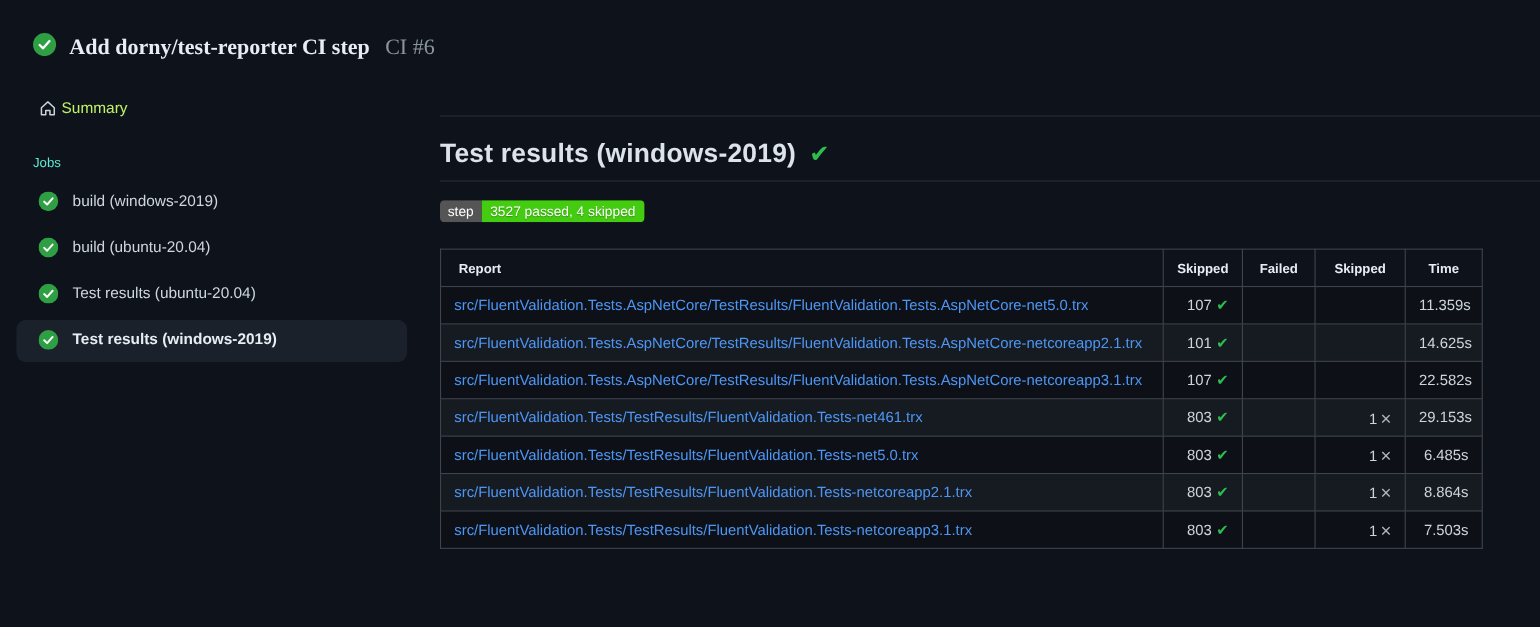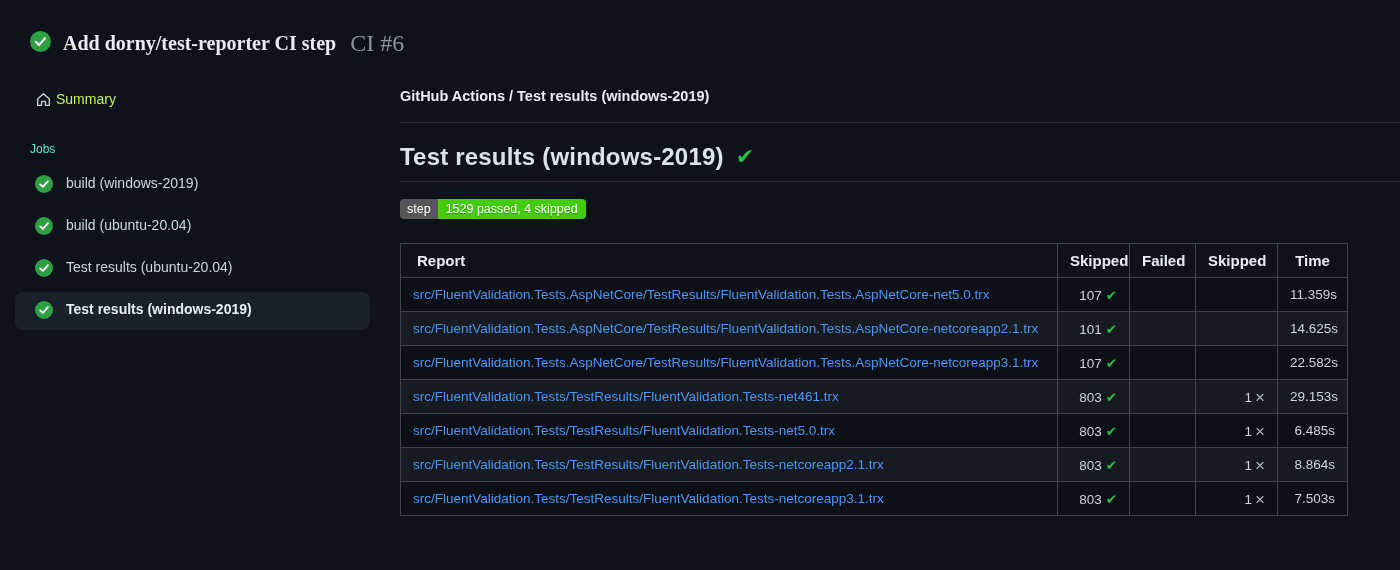--- a/index.html
+++ b/index.html
@@ -11,21 +11,21 @@
     font-size: 14px;
   }
 
   
   .run-header {
     display: flex; align-items: center;
     padding: 30px 0 6px 30px; gap: 12px; font-family: Liberation Serif, serif;
   }
   .run-header .status-icon { flex: 0 0 auto; }
   .run-title { font-size: 20px; font-weight: 700; color: #e8edf3; }
-  .run-number { font-size: 24px; font-weight: 400; color: #8b949e; margin-left: 2px; }
+  .run-number { font-size: 20px; font-weight: 400; color: #8b949e; margin-left: 2px; }
 
   
   .layout { display: flex; align-items: flex-start; }
   .sidebar { width: 400px; flex: 0 0 400px; padding: 20px 30px 0 15px; }
   .main { flex: 1 1 auto; min-width: 0; padding-top: 25px; }
 
   
   .summary-row {
     display: flex; align-items: flex-start; gap: 4px;
     padding: 8px 0 8px 20px; cursor: pointer; color: #bef264;
@@ -66,21 +66,21 @@
 
   
   .results-table {
     border-collapse: collapse; margin-top: 24px;
     width: 947px; table-layout: fixed; font-size: 13.5px;
   }
   .results-table th, .results-table td {
     border: 1px solid #3d444d; padding: 7px 12px; height: 34px;
   }
   .results-table th {
-    font-weight: 700; color: #e8edf3; text-align: center; font-size: 15px;
+    font-weight: 700; color: #e8edf3; text-align: center; font-size: 12px;
   }
   .results-table th.col-report { text-align: left; padding-left: 16px; }
   .results-table tbody tr:nth-child(even) { background: #161b22; }
   .results-table tbody tr:nth-child(odd)  { background: #0d1117; }
   td.cell-report { overflow: hidden; white-space: nowrap; }
   td.cell-report a { color: #4e96f5; text-decoration: none; }
   td.cell-num { text-align: right; color: #cdd4db; white-space: nowrap; }
   .cell-check { color: #2ebd4e; font-weight: 700; margin-left: 4px; }
   .cell-x { color: #aeb6bf; font-size: 17px; line-height: 1; margin-left: 3px;
             display: inline-block; transform: translateY(1px); }
@@ -150,32 +150,31 @@
           <circle cx="8" cy="8" r="8" fill="#2ea043"></circle>
           <path d="M4.6 8.3 L7 10.6 L11.4 5.6" stroke="#ffffff" stroke-width="1.6" fill="none" stroke-linecap="round" stroke-linejoin="round"></path>
         </svg>
       </span>
       <span>Test results (windows-2019)</span>
     </div>
   </div>
 
   <div class="main">
     <div class="job-meta">
-      <div class="job-meta-title">GitHub Actions / Test results (windows-2019)</div>
     </div>
     <hr class="divider">
 
     <div class="report-heading">
       <h2>Test results (windows-2019)</h2>
       <span class="heading-check">✔</span>
     </div>
 
     <div class="badge">
       <span class="badge-label">step</span>
-      <span class="badge-value">1529 passed, 4 skipped</span>
+      <span class="badge-value">3527 passed, 4 skipped</span>
     </div>
 
     <table class="results-table">
       <colgroup>
         <col style="width:657px">
           <col style="width:72px">
           <col style="width:66px">
           <col style="width:82px">
           <col style="width:70px">
       </colgroup>

